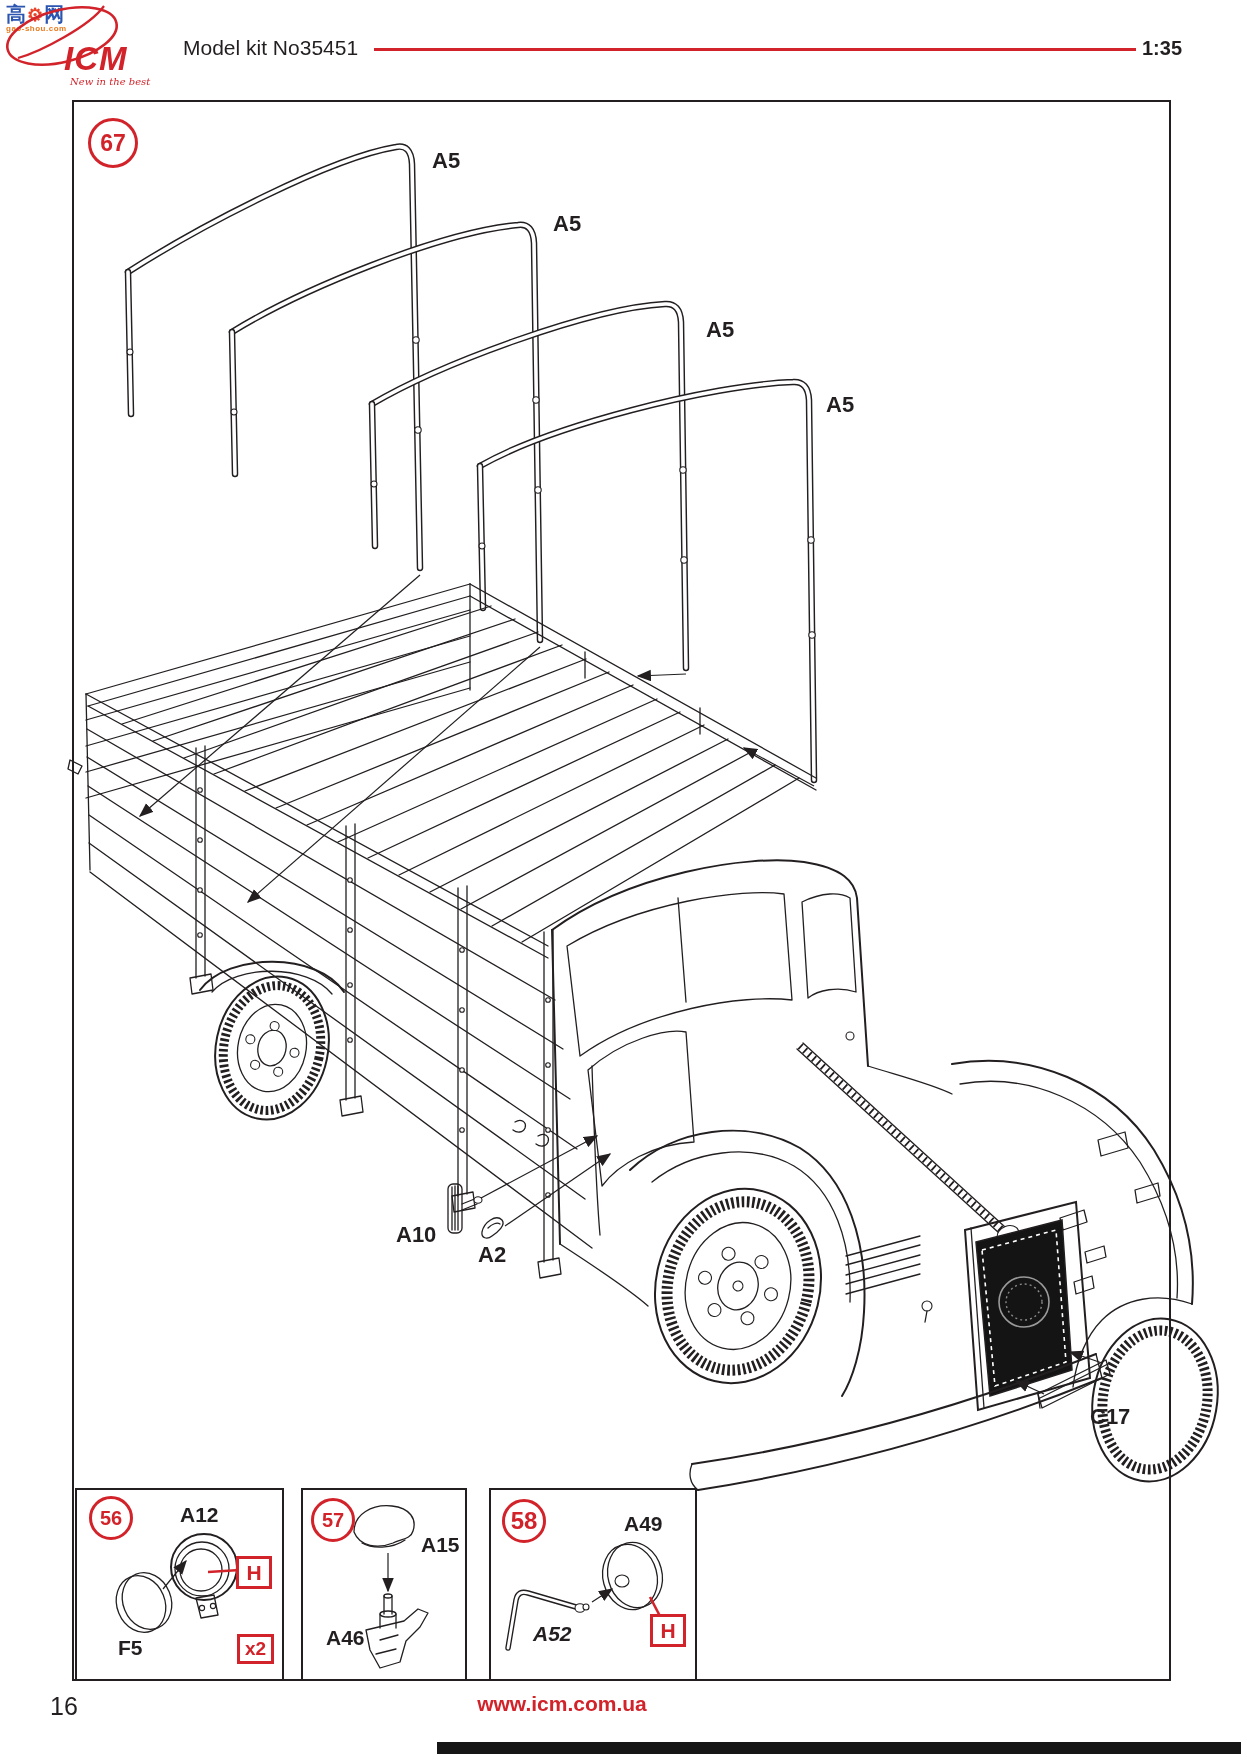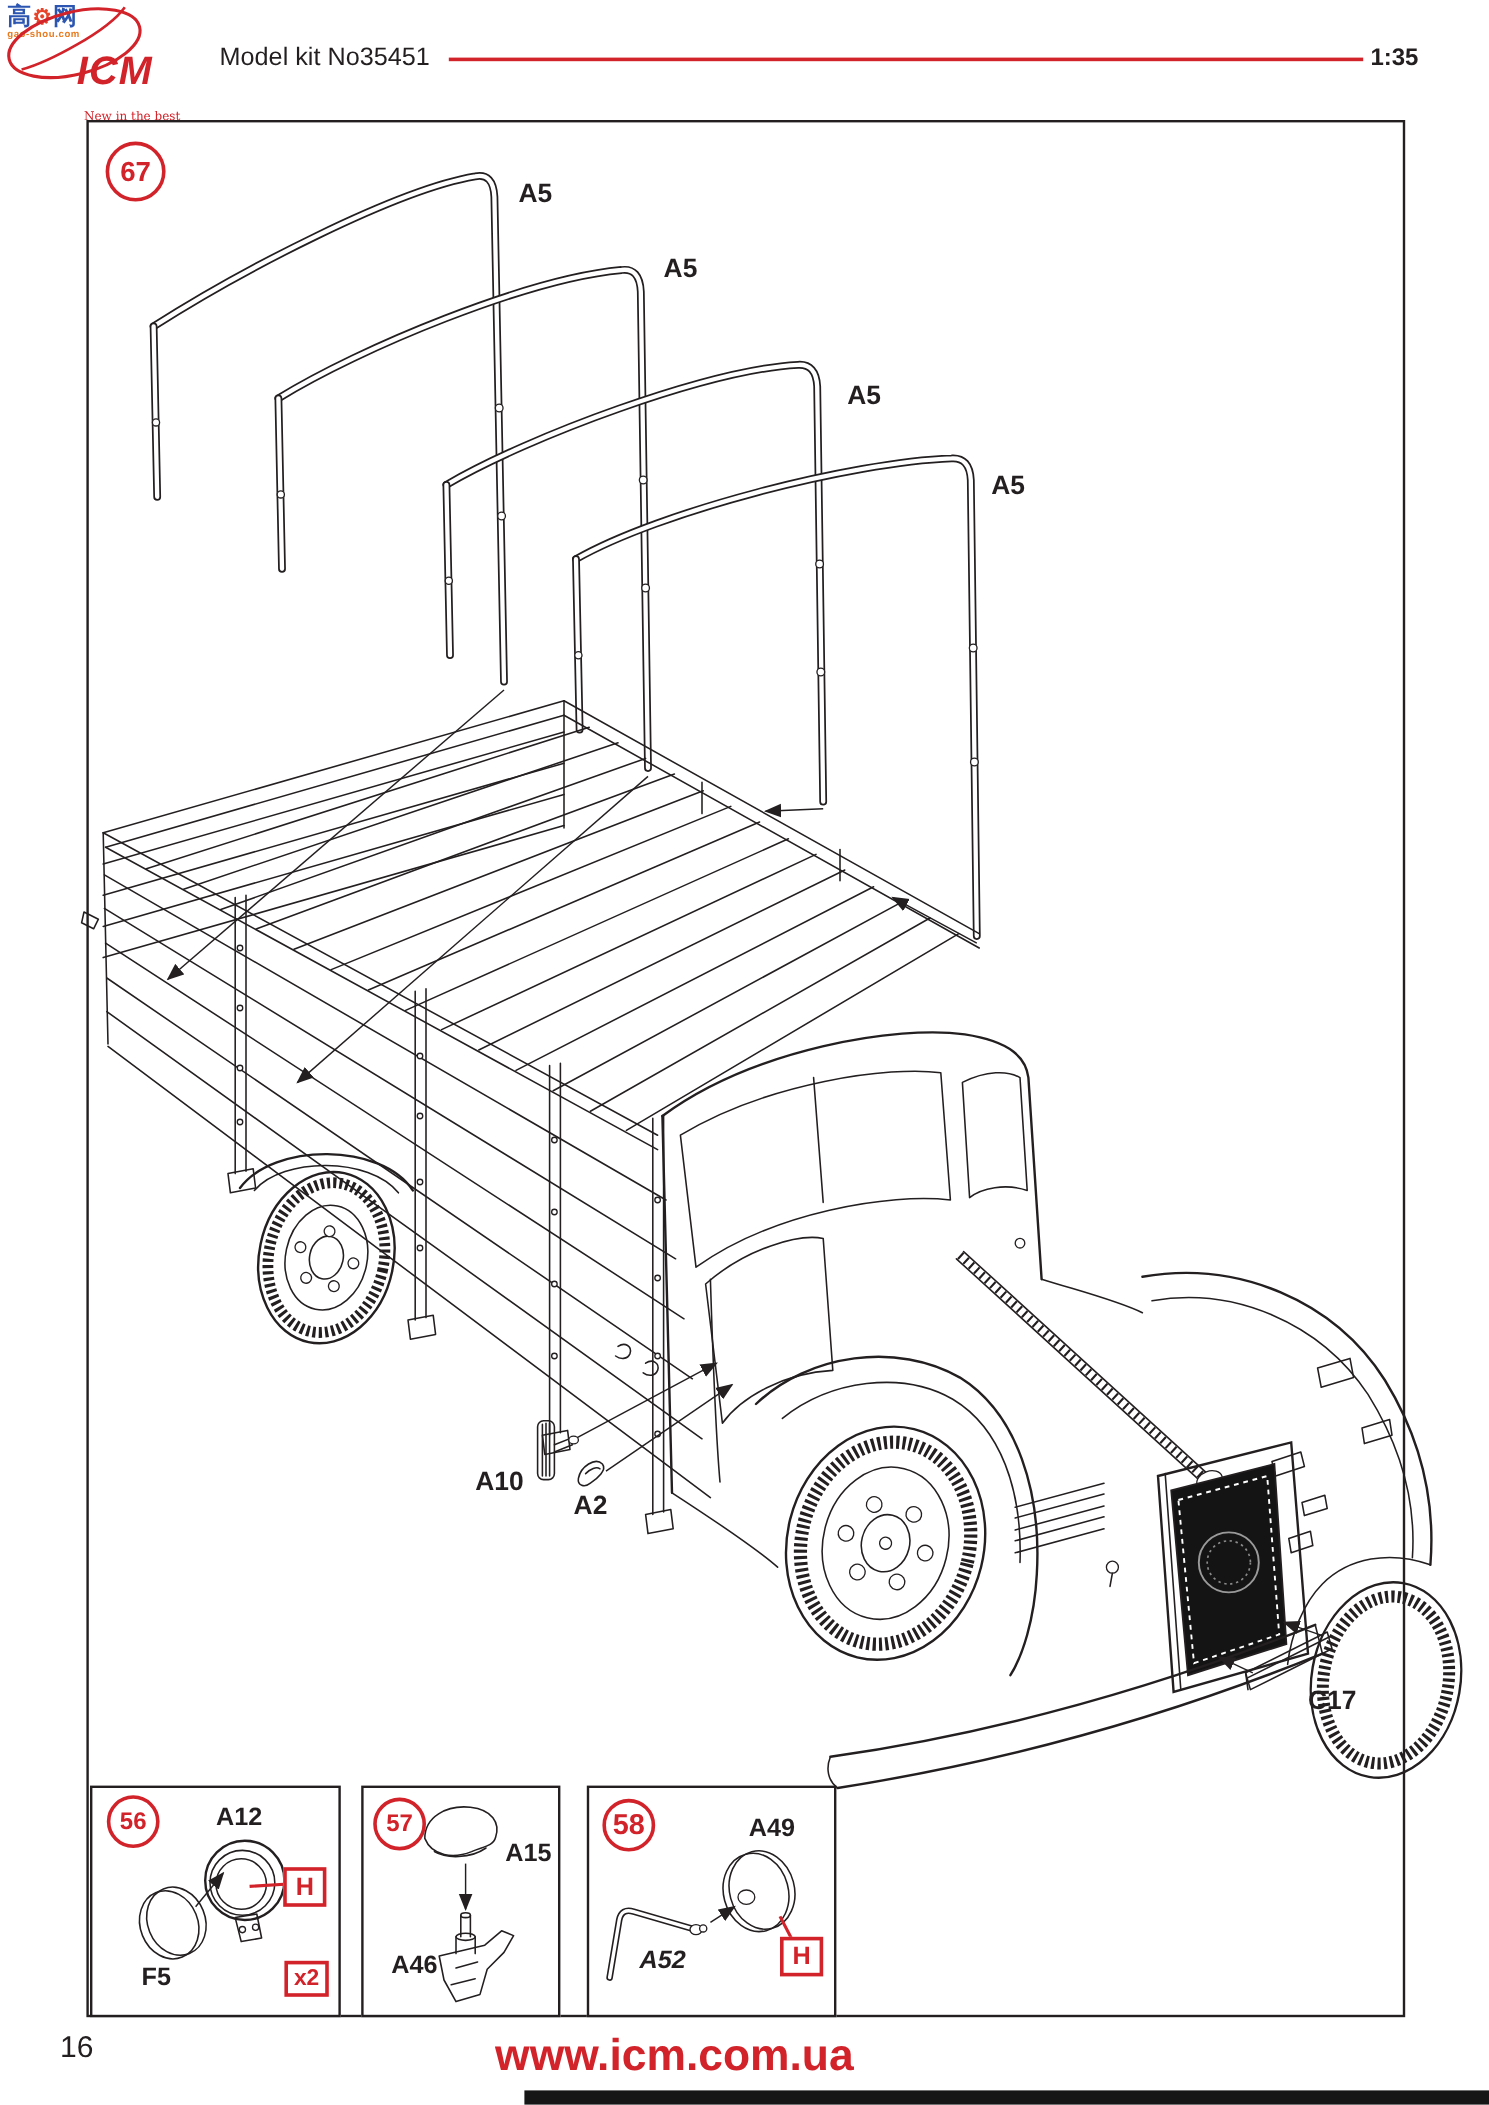--- a/index.html
+++ b/index.html
@@ -5,21 +5,21 @@
   html,body{margin:0;padding:0;background:#fff;}
   body{width:1241px;height:1754px;position:relative;font-family:"Liberation Sans",sans-serif;color:#231f20;}
   .abs{position:absolute;}
   
   .wm{left:6px;top:4px;width:110px;line-height:1;}
   .wm-glyphs{font-weight:bold;font-size:20px;color:#2b55b0;letter-spacing:1px;}
   .wm-gear{color:#e8442a;font-size:18px;}
   .wm-sub{font-size:8px;font-weight:bold;color:#e87a1e;margin-top:1px;letter-spacing:.5px;}
   .icm-logo{left:38px;top:26px;width:130px;height:72px;}
   .icm-brand{left:64px;top:40px;font-size:33px;font-weight:bold;font-style:italic;color:#d2232a;letter-spacing:1px;}
-  .icm-slogan{left:70px;top:92px;font-size:10px;color:#d2232a;font-family:"DejaVu Serif",serif;}
+  .icm-slogan{left:70px;top:76px;font-size:10px;font-style:italic;color:#d2232a;font-family:"DejaVu Serif",serif;}
   .doc-title{left:183px;top:36px;font-size:21px;}
   .red-rule{left:374px;top:48px;width:762px;height:3px;background:#d2232a;}
   .doc-scale{left:1142px;top:37px;font-size:20px;font-weight:bold;text-align:center;}
   
   .main-box{left:72px;top:100px;width:1095px;height:1577px;border:2.5px solid #231f20;background:#fff;}
   .sub-box{border:2.5px solid #231f20;background:#fff;}
   .box56{left:75px;top:1488px;width:205px;height:189px;}
   .box57{left:301px;top:1488px;width:162px;height:189px;}
   .box58{left:489px;top:1488px;width:204px;height:189px;}
   
@@ -32,21 +32,21 @@
   
   .lbl{font-weight:bold;font-size:22px;white-space:nowrap;}
   .lbl-sm{font-weight:bold;font-size:21px;white-space:nowrap;}
   
   .badge{border:3px solid #d2232a;color:#d2232a;font-weight:bold;text-align:center;background:#fff;}
   .bH56{left:236px;top:1556px;width:30px;height:27px;font-size:21px;line-height:27px;}
   .bX2{left:237px;top:1634px;width:31px;height:24px;font-size:19px;line-height:24px;}
   .bH58{left:650px;top:1614px;width:30px;height:27px;font-size:21px;line-height:27px;}
   
   .page-num{left:50px;top:1692px;font-size:25px;}
-  .site{left:397px;top:1692px;width:330px;font-size:37px;font-weight:bold;color:#d2232a;text-align:center;}
+  .site{left:397px;top:1692px;width:330px;font-size:21px;font-weight:bold;color:#d2232a;text-align:center;}
   .bottom-bar{left:437px;top:1742px;width:804px;height:12px;background:#161616;}
   
   svg.art{position:absolute;left:0;top:0;pointer-events:none;}
   .ln{stroke:#231f20;stroke-width:1.3;fill:none;stroke-linecap:round;stroke-linejoin:round;}
   .ln2{stroke:#231f20;stroke-width:2;fill:none;stroke-linecap:round;}
   .tube-o{stroke:#231f20;stroke-width:6.5;fill:none;stroke-linecap:round;}
   .tube-i{stroke:#fff;stroke-width:3.6;fill:none;stroke-linecap:round;}
   .leader{stroke:#231f20;stroke-width:1.2;fill:none;}
   .redline{stroke:#d2232a;stroke-width:2.6;fill:none;}
   .dash-tread{stroke:#231f20;fill:none;stroke-dasharray:2.6 2.6;}

